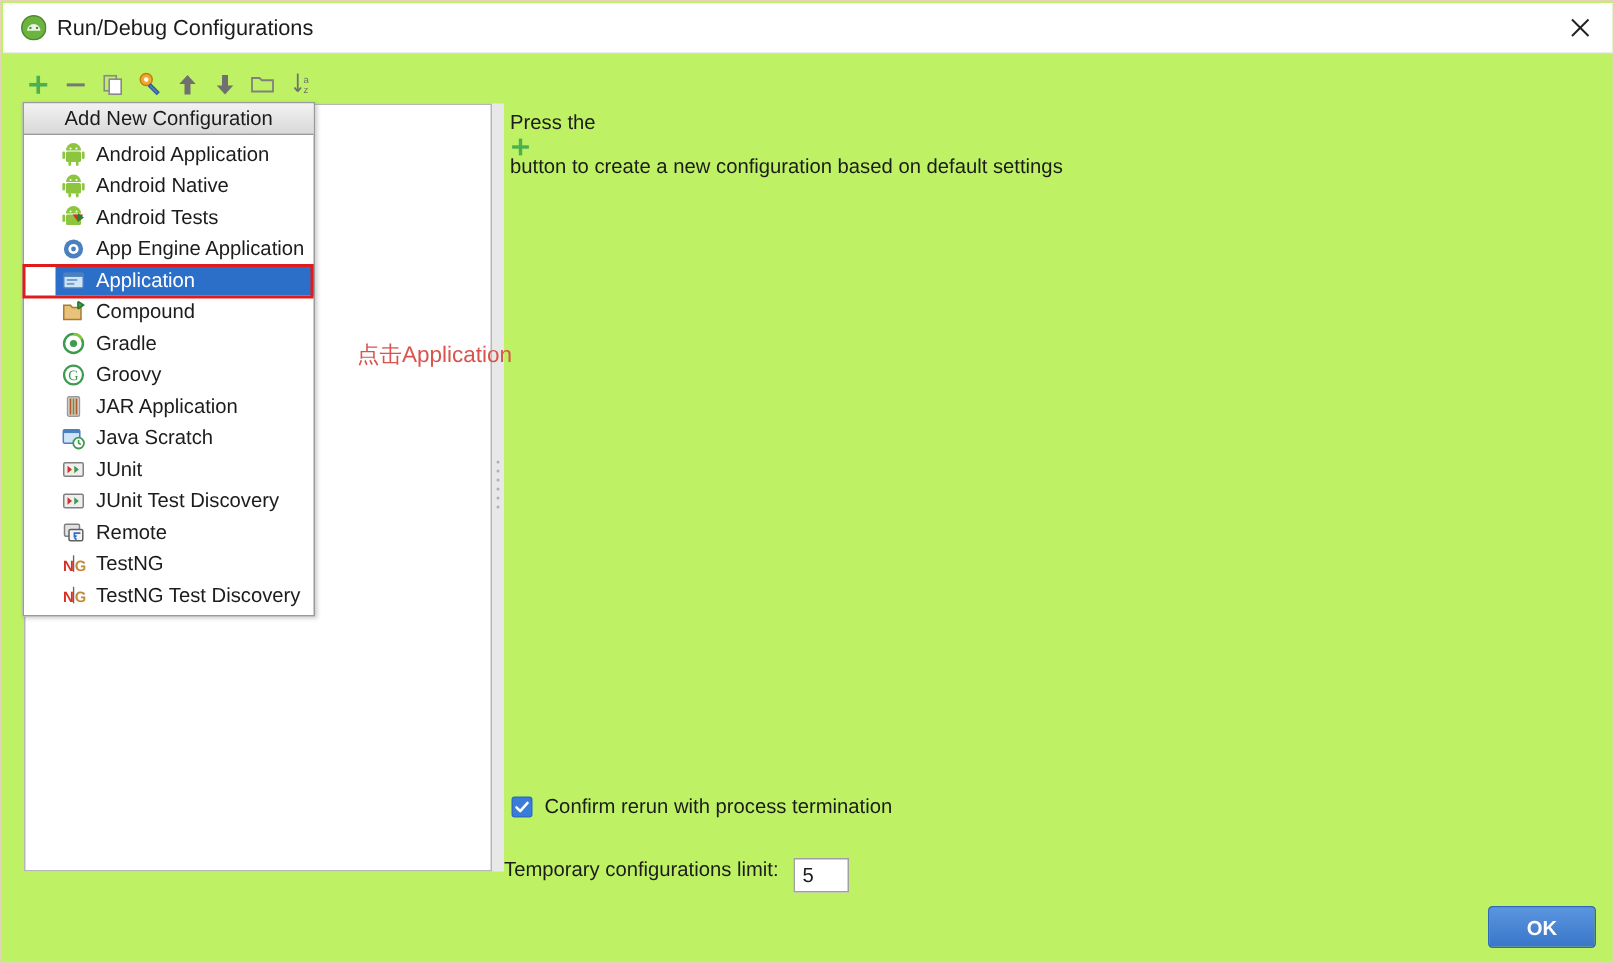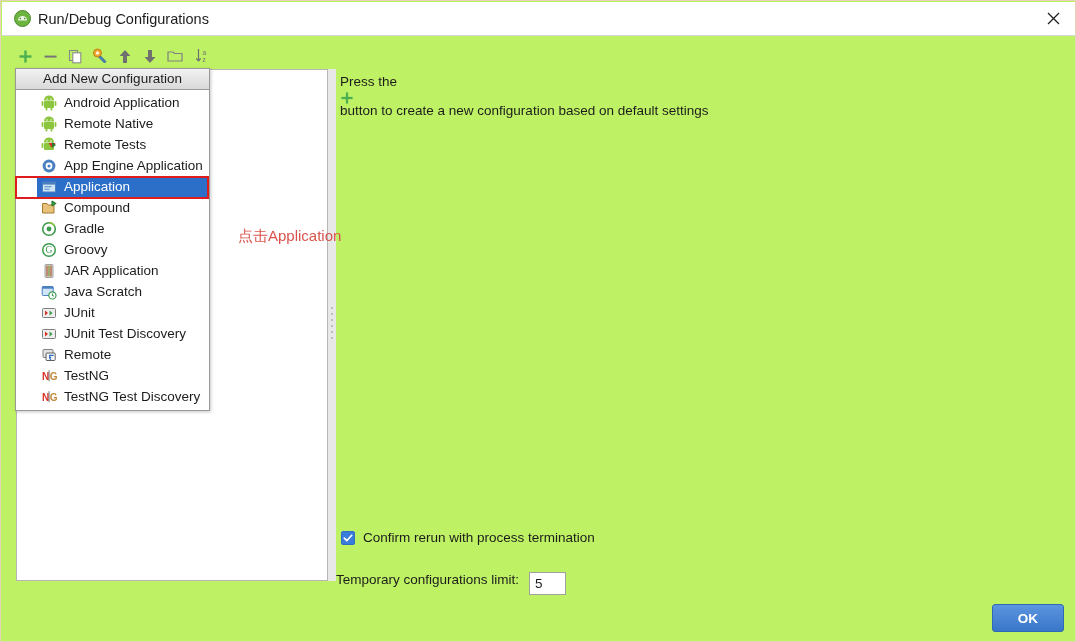--- a/index.html
+++ b/index.html
@@ -390,35 +390,35 @@
               <rect x="3" y="6" width="10" height="7" rx="1" fill="#8cc63e"></rect>
               <path d="M3 5.4 A5 5 0 0 1 13 5.4 Z" fill="#8cc63e"></path>
               <rect x="0.6" y="6" width="1.8" height="5" rx="0.9" fill="#8cc63e"></rect>
               <rect x="13.6" y="6" width="1.8" height="5" rx="0.9" fill="#8cc63e"></rect>
               <circle cx="6" cy="4" r="0.7" fill="#ffffff"></circle>
               <circle cx="10" cy="4" r="0.7" fill="#ffffff"></circle>
               <rect x="4.6" y="12.6" width="1.8" height="3" rx="0.9" fill="#8cc63e"></rect>
               <rect x="9.6" y="12.6" width="1.8" height="3" rx="0.9" fill="#8cc63e"></rect>
             </svg>
           </span>
-          <span class="lbl">Remote Native</span>
+          <span class="lbl">Android Native</span>
         </div>
         <div class="popup-item">
           <span class="ic">
             <svg width="16" height="16" viewBox="0 0 16 16">
               <rect x="3" y="6" width="10" height="7" rx="1" fill="#8cc63e"></rect>
               <path d="M3 5.4 A5 5 0 0 1 13 5.4 Z" fill="#8cc63e"></path>
               <circle cx="6" cy="4" r="0.7" fill="#ffffff"></circle>
               <circle cx="10" cy="4" r="0.7" fill="#ffffff"></circle>
               <rect x="0.6" y="6" width="1.8" height="5" rx="0.9" fill="#8cc63e"></rect>
               <path d="M7.5 6 L14.5 6 L11 11 Z" fill="#d93025"></path>
               <path d="M11 5 L15 8 L11 11 Z" fill="#2e7d32"></path>
             </svg>
           </span>
-          <span class="lbl">Remote Tests</span>
+          <span class="lbl">Android Tests</span>
         </div>
         <div class="popup-item">
           <span class="ic">
             <svg width="16" height="16" viewBox="0 0 16 16">
               <circle cx="8" cy="8" r="6.4" fill="#4a7fc0"></circle>
               <circle cx="8" cy="8" r="3.4" fill="#ffffff"></circle>
               <circle cx="8" cy="8" r="1.6" fill="#4a7fc0"></circle>
             </svg>
           </span>
           <span class="lbl">App Engine Application</span>

